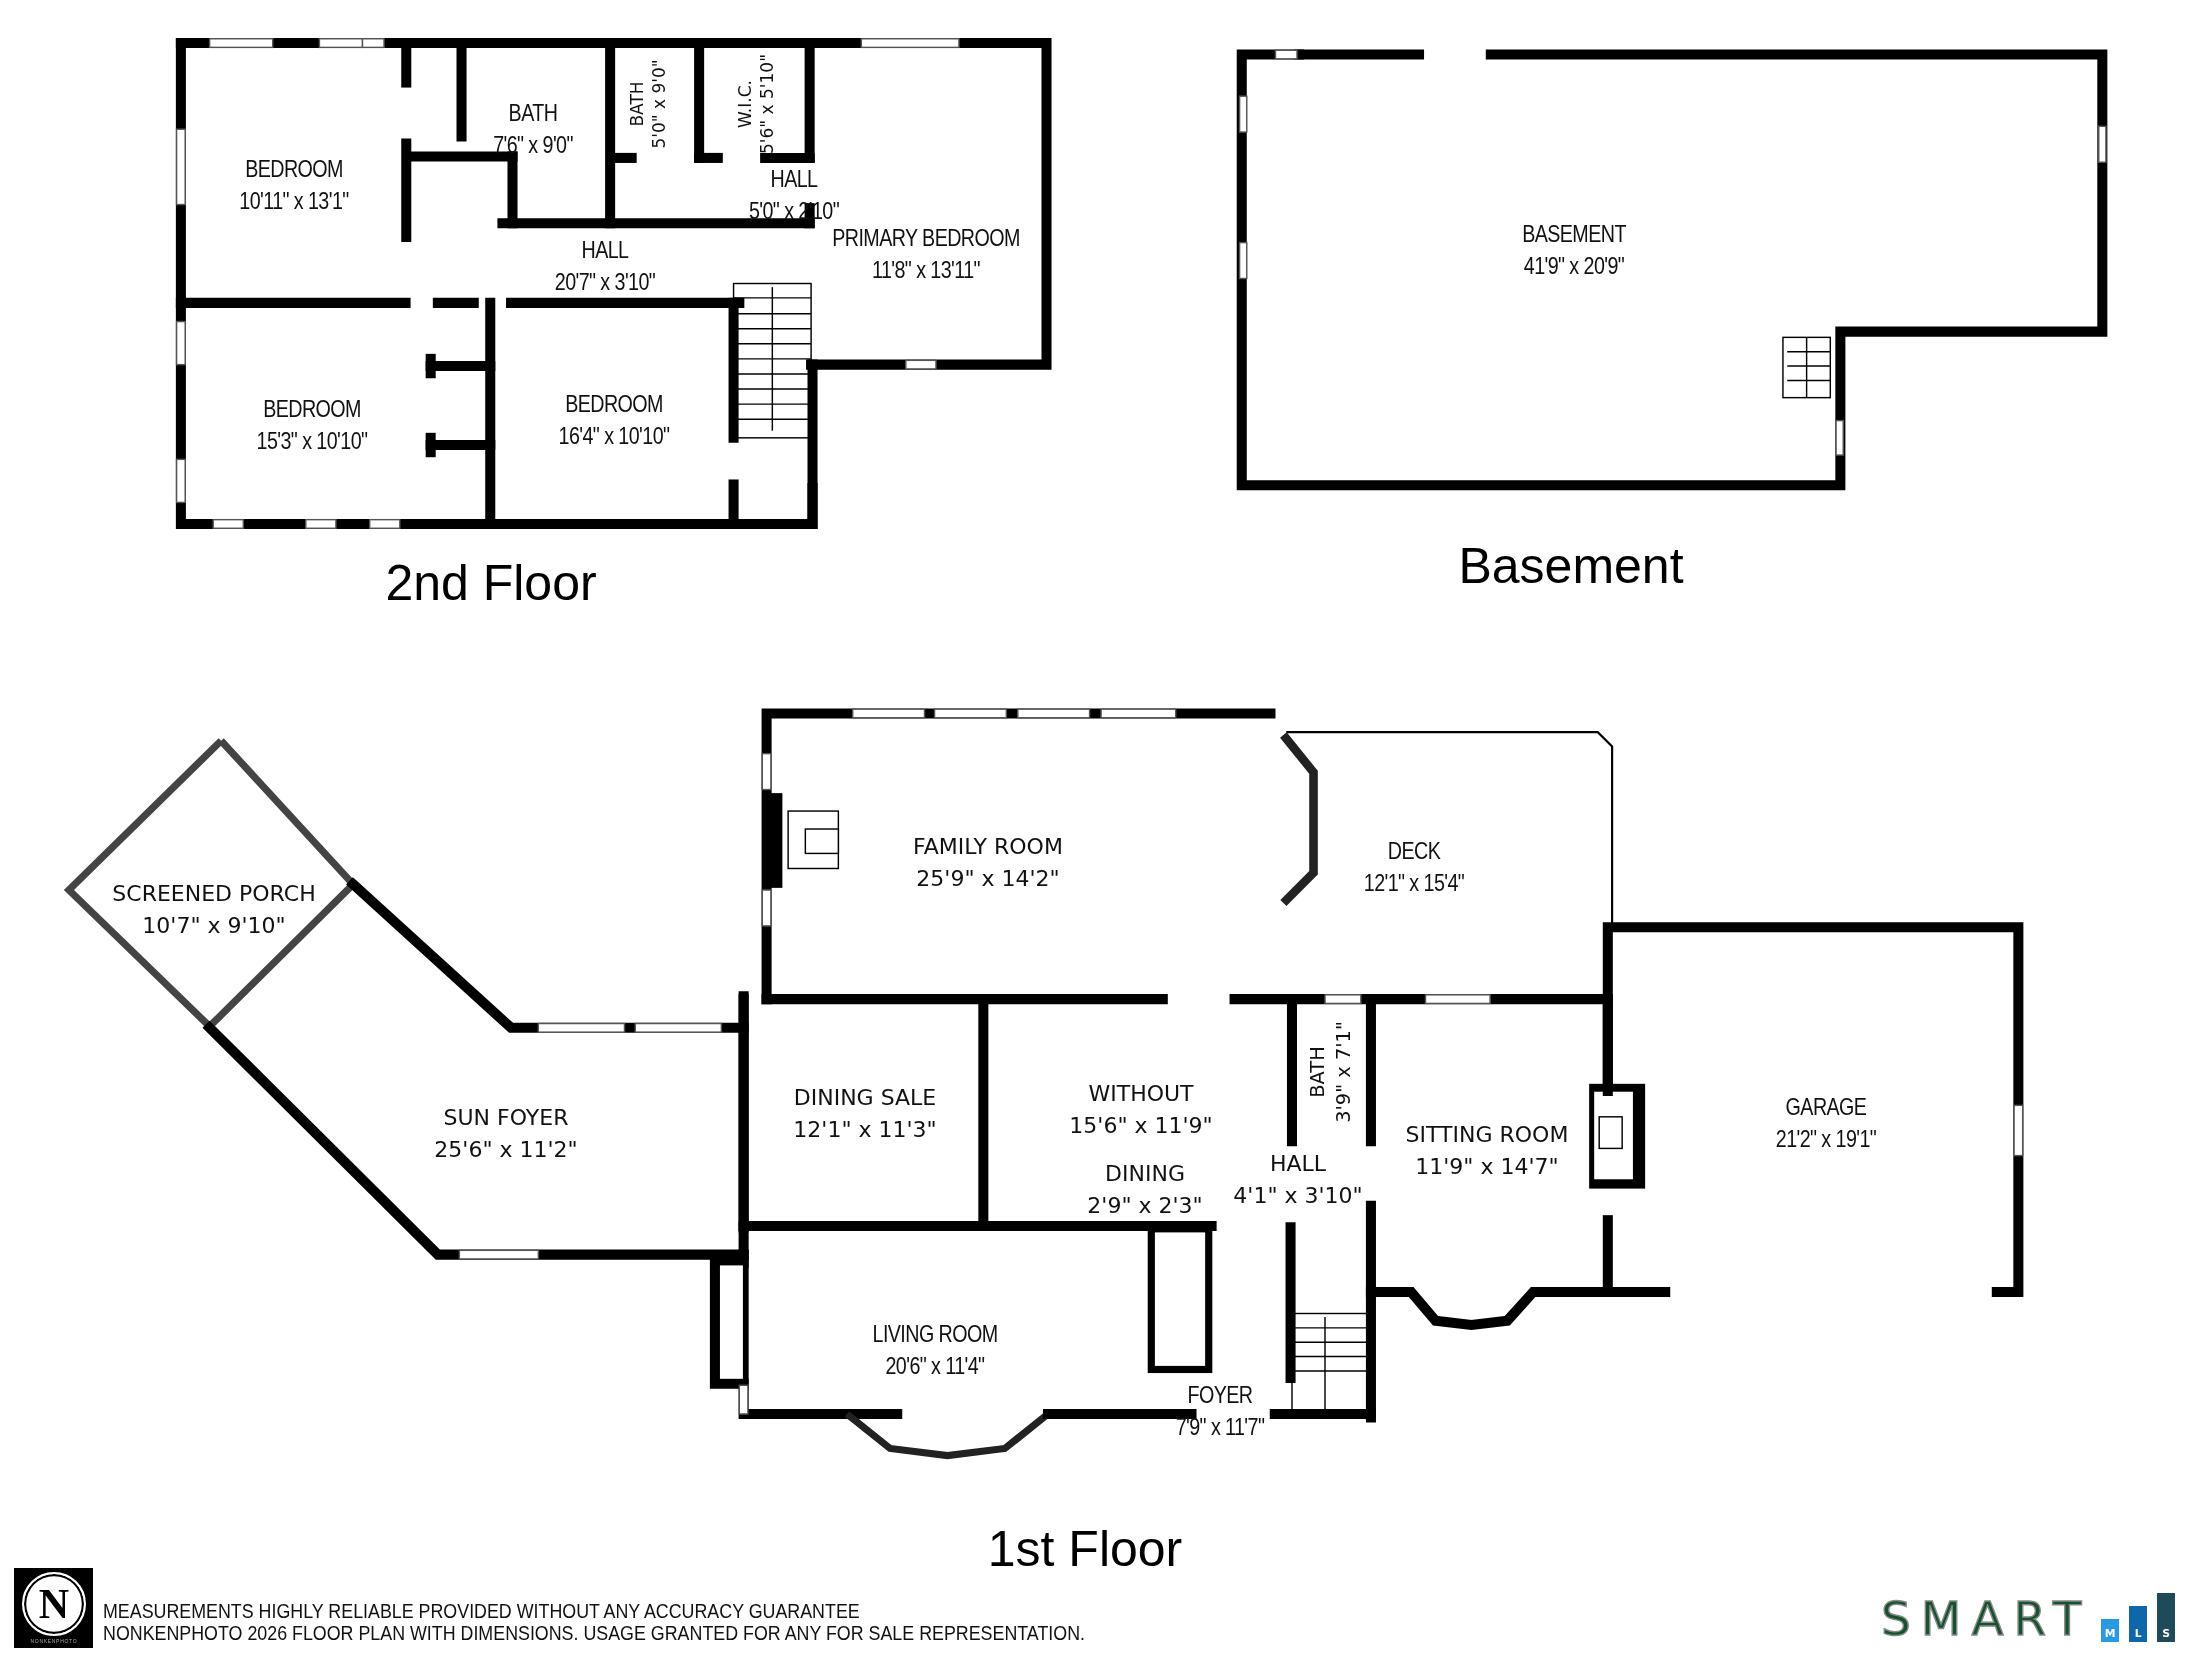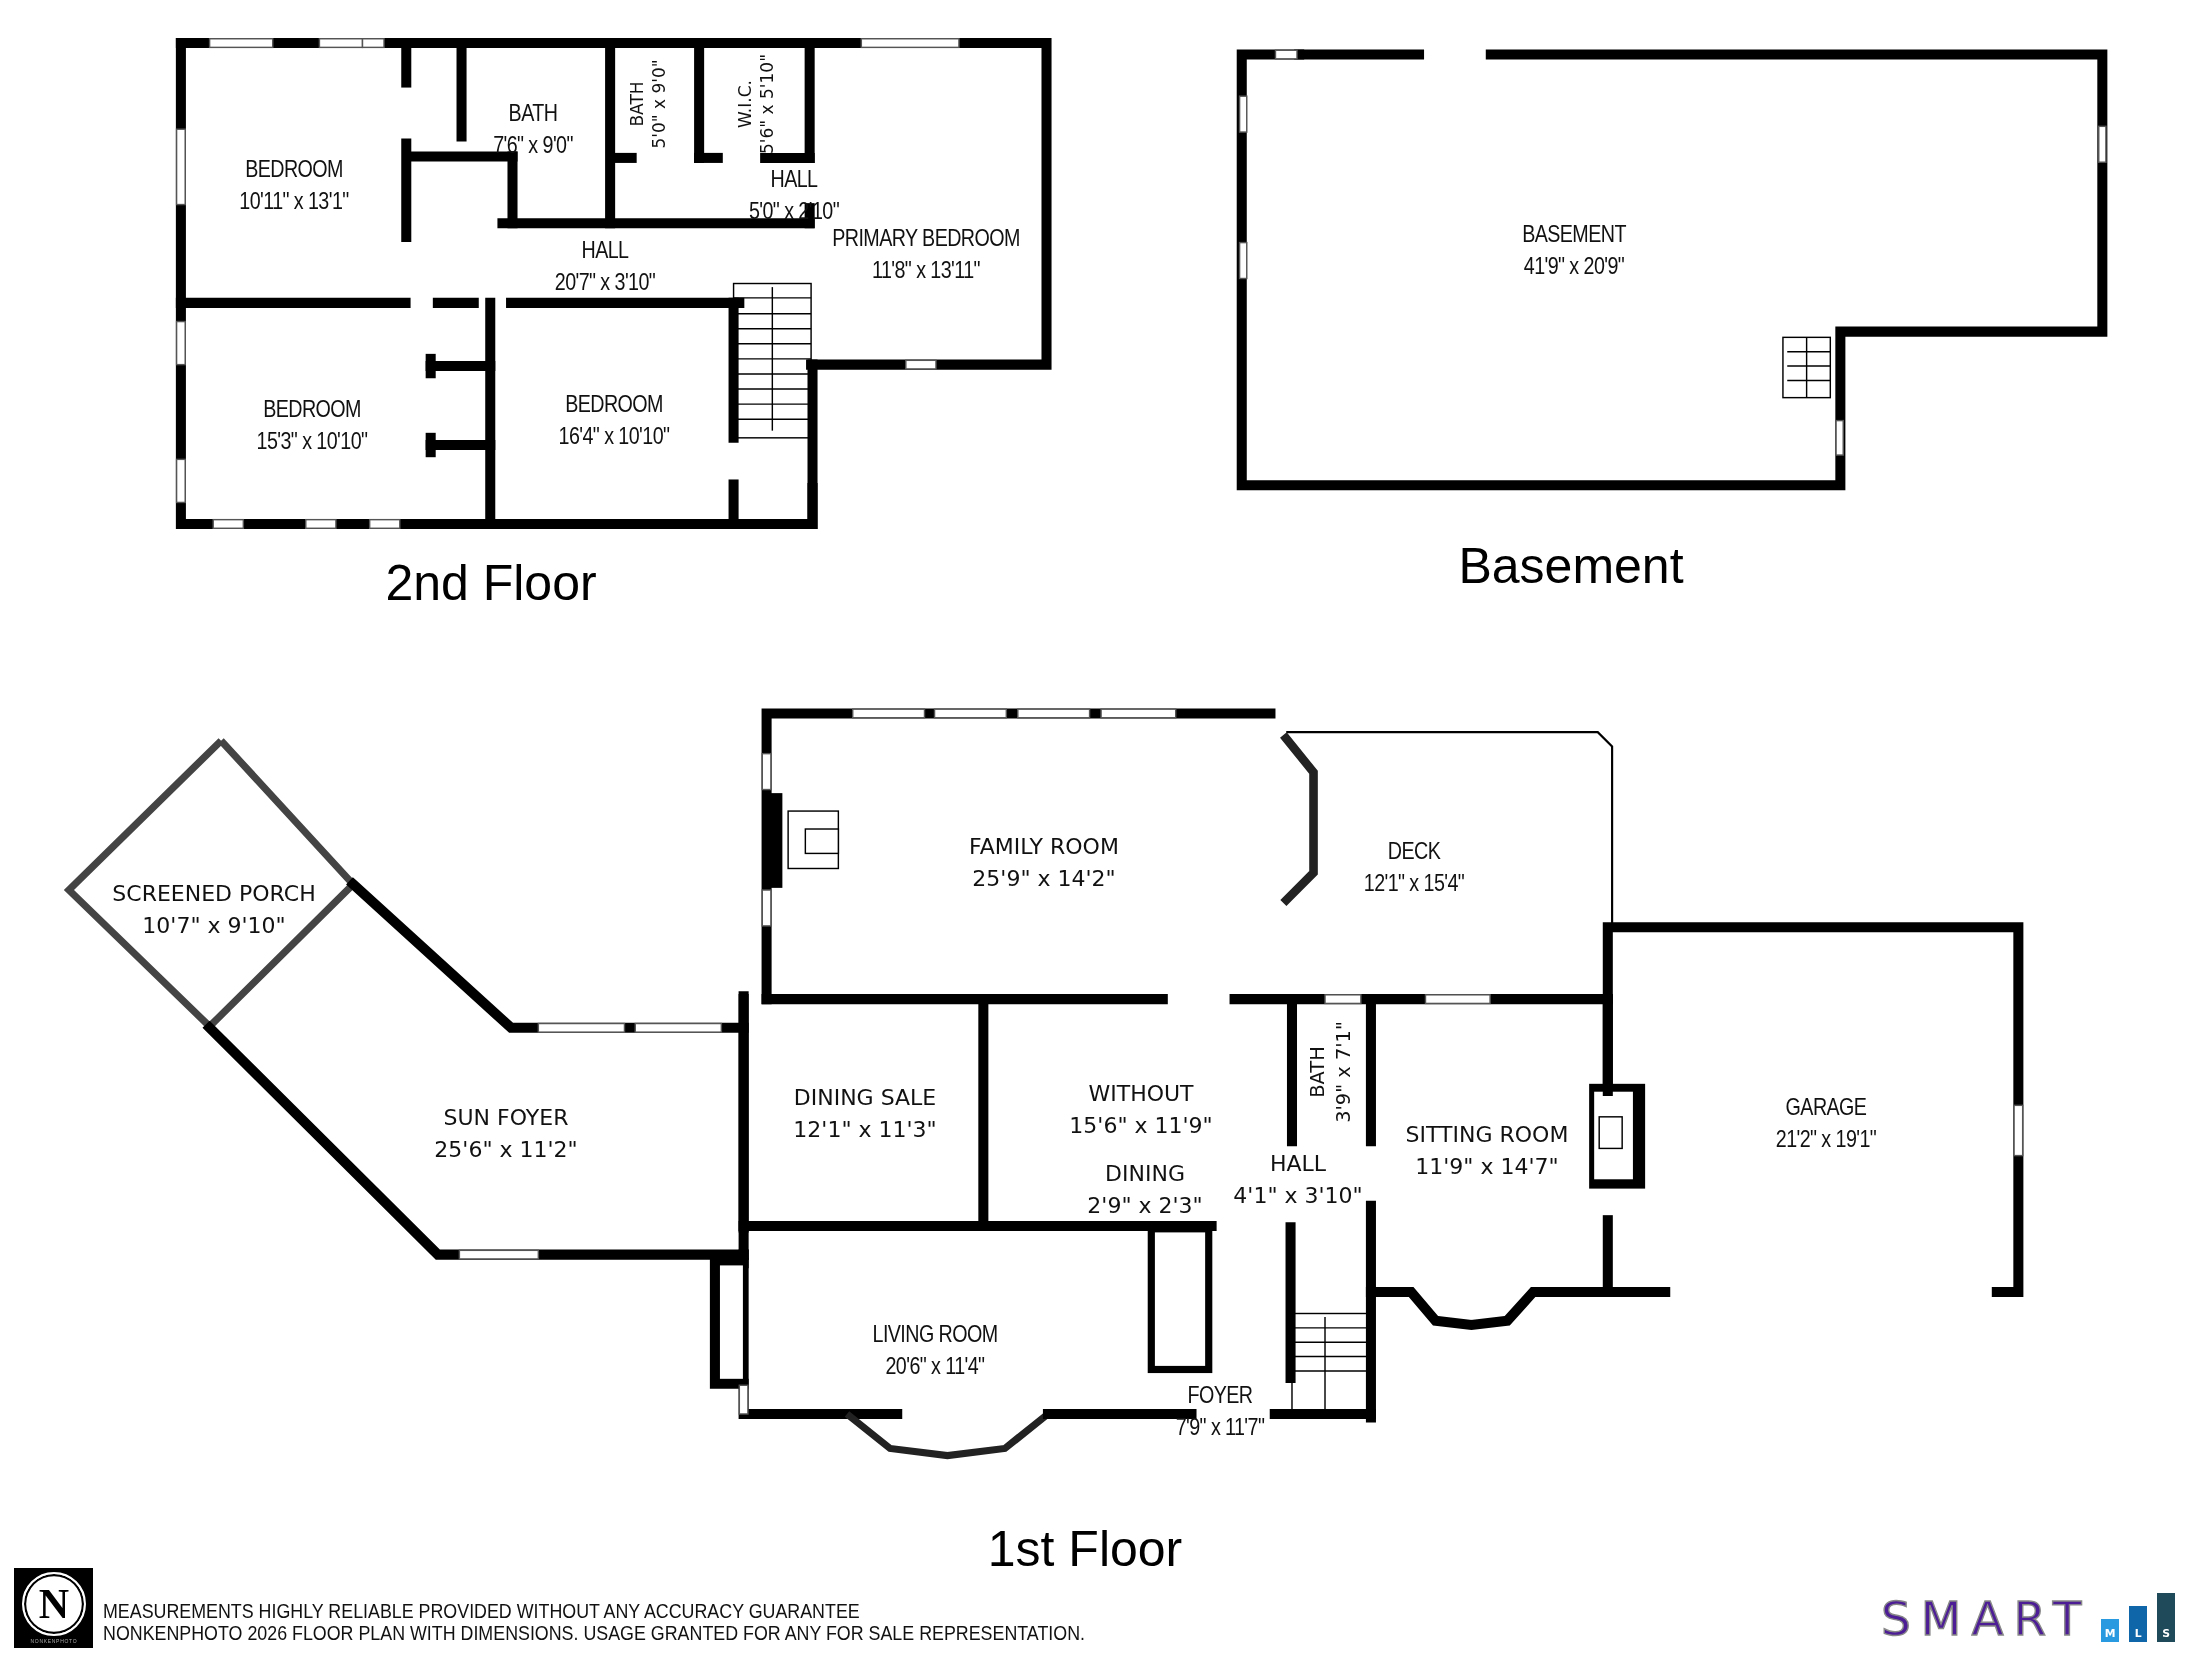--- a/index.html
+++ b/index.html
@@ -12,21 +12,21 @@
   .room-label.narrow { font-family: "Liberation Sans", sans-serif; font-size: 24px; letter-spacing: -0.7px; transform: translate(-50%,-50%) scaleX(0.82); }
   .room-label.vert { transform: translate(-50%, -50%) rotate(-90deg); line-height: 29px; }
   .room-label .dim { display: block; }
   .floor-title { position: absolute; font-family: "Liberation Sans", sans-serif; font-size: 50px; transform: translateX(-50%); white-space: nowrap; color: #000; }
   .footer { position: absolute; left: 14.4px; top: 1568px; height: 80px; display: flex; align-items: flex-end; }
   .logo-n { width: 79px; height: 80px; background: #000; display: flex; align-items: center; justify-content: center; flex-direction: column; }
   .logo-n .ring { width: 60px; height: 60px; border-radius: 50%; border: 2.9px solid #fff; display: flex; align-items: center; justify-content: center; color: #fff; font-family: "Liberation Serif", serif; font-weight: bold; font-size: 42px; background: #fff; color: #000; box-shadow: 0 0 0 2.2px #000 inset; }
   .logo-n .tiny { color: #aaa; font-size: 5px; margin-top: 2.9px; letter-spacing: 0.7px; }
   .disclaimer { margin-left: 10px; font-family: "Liberation Sans", sans-serif; font-size: 19.4px; line-height: 22px; color: #111; transform: scaleX(0.92); transform-origin: left bottom; padding-bottom: 4.3px; }
   .smart-logo { position: absolute; left: 1881px; top: 1592px; height: 50px; display: flex; align-items: flex-end; }
-  .smart-word { font-family: "DejaVu Sans", sans-serif; font-size: 47px; letter-spacing: 10px; color: #4c1d95; -webkit-text-stroke: 1.4px #888; line-height: 47px; }
+  .smart-word { font-family: "DejaVu Sans", sans-serif; font-size: 47px; letter-spacing: 10px; color: #14532d; -webkit-text-stroke: 1.4px #888; line-height: 47px; }
   .mls-bar { width: 18.7px; margin-left: 9.3px; color: #fff; font-family: "DejaVu Sans", sans-serif; font-weight: bold; font-size: 10.8px; display: flex; align-items: flex-end; justify-content: center; padding-bottom: 2.2px; box-sizing: border-box; }
 </style>
 </head>
 <body>
 
 <svg id="plan" viewBox="0 0 3072 2303" xmlns="http://www.w3.org/2000/svg">
 
   <g>
 
     <polyline class="wall" points="252,60 1458,60 1458,508 1130,508"></polyline>
@@ -222,21 +222,21 @@
 <div class="floor-title" style="left:1571px;top:537px">Basement</div>
 
 <div class="room-label" style="left:214px;top:910px">
   <span>SCREENED PORCH</span>
   <span class="dim">10'7" x 9'10"</span>
 </div>
 <div class="room-label" style="left:506px;top:1134px">
   <span>SUN FOYER</span>
   <span class="dim">25'6" x 11'2"</span>
 </div>
-<div class="room-label" style="left:1044px;top:863px">
+<div class="room-label" style="left:988px;top:863px">
   <span>FAMILY ROOM</span>
   <span class="dim">25'9" x 14'2"</span>
 </div>
 <div class="room-label narrow" style="left:1414px;top:867px">
   <span>DECK</span>
   <span class="dim">12'1" x 15'4"</span>
 </div>
 <div class="room-label" style="left:865px;top:1114px">
   <span>DINING SALE</span>
   <span class="dim">12'1" x 11'3"</span>

